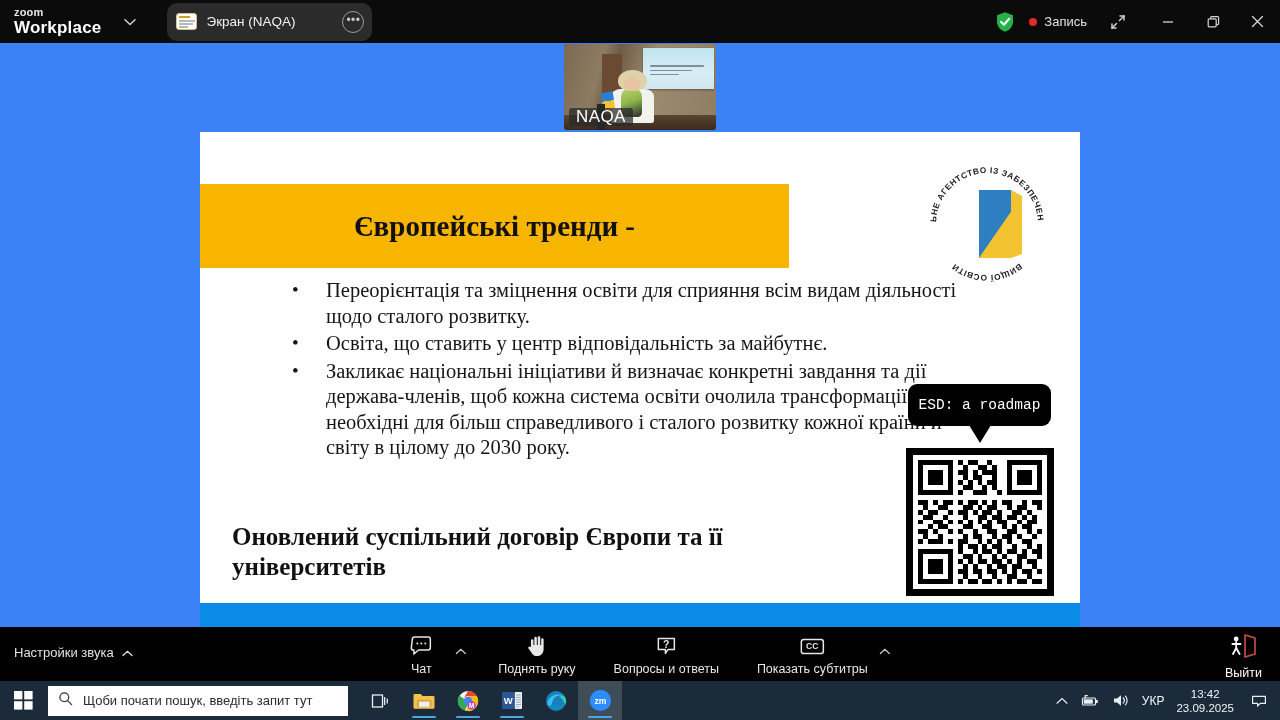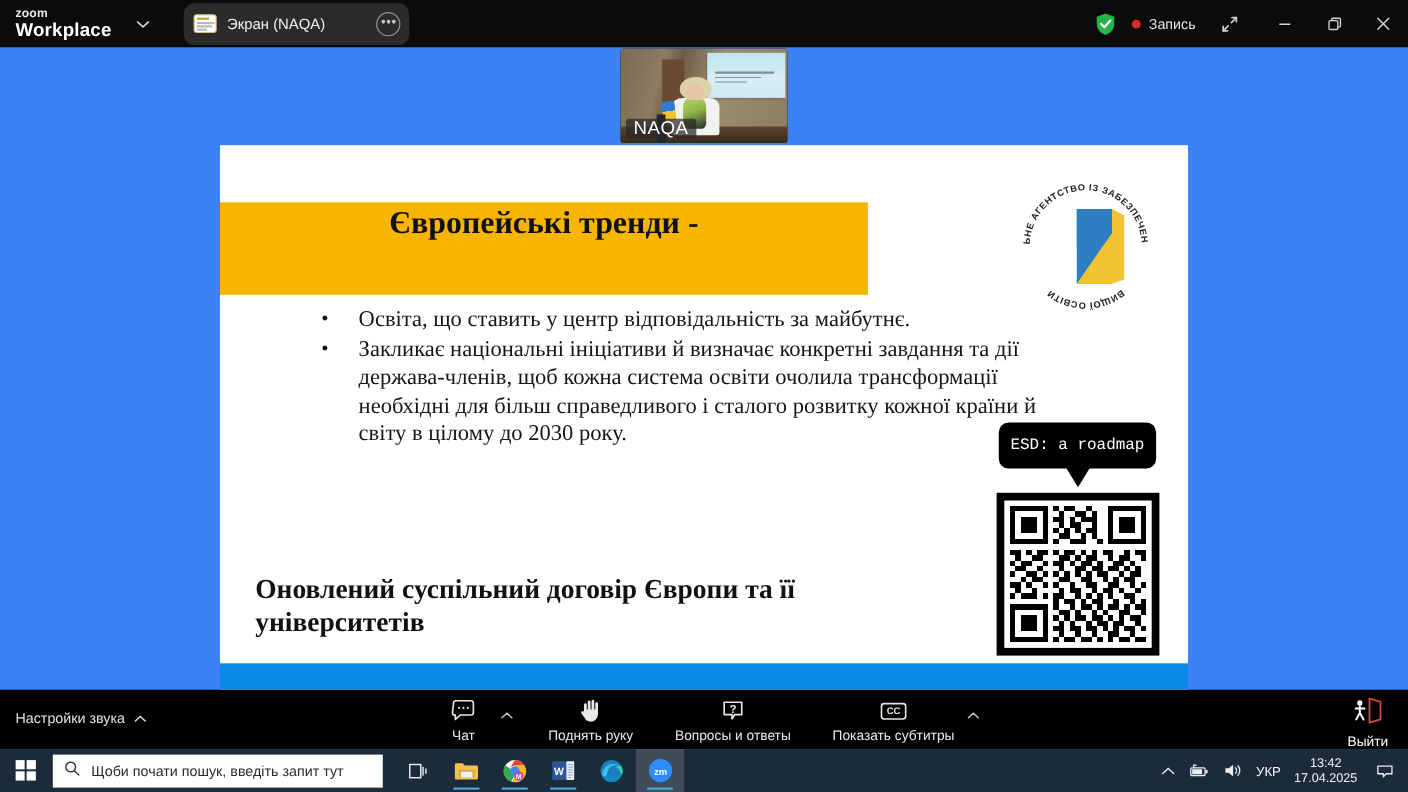--- a/index.html
+++ b/index.html
@@ -99,21 +99,21 @@
   }
 
   
   .slide {
     position:absolute; left:200px; top:132px; width:880px; height:495px;
     background:#ffffff; overflow:hidden;
   }
   .slide-title-band {
     position:absolute; left:0; top:52px; width:589px; height:84px;
     background:#F7B500; display:flex; flex-direction:column;
-    align-items:center; justify-content:space-between;
+    align-items:center; justify-content:center;
   }
   .slide-title-band .t {
     font-family:"Liberation Serif", serif; font-weight:700; color:#111;
     font-size:29px; line-height:38px; text-align:center; white-space:nowrap;
   }
   .naqa-logo { position:absolute; left:717px; top:22px; width:140px; height:140px; }
   .bullets {
     position:absolute; left:78px; top:146px; width:680px;
     font-family:"Liberation Serif", serif; color:#151515;
   }
@@ -303,20 +303,21 @@
         <polygon points="62,36 82,36 62,74" fill="#2E7FC2"></polygon>
         <polygon points="62,36 94,56 94,104 62,104" fill="#2E7FC2"></polygon>
         <polygon points="94,56 94,104 62,104" fill="#F2C230"></polygon>
         <polygon points="62,36 94,36 94,58 62,104" fill="#2E7FC2"></polygon>
         <polygon points="94,58 94,104 62,104" fill="#F2C230"></polygon>
         <polygon points="94,36 105,42 105,100 94,104" fill="#F2C230"></polygon>
       </svg>
     </div>
 
     <ul class="bullets">
+      <li>Переорієнтація та зміцнення освіти для сприяння всім видам діяльності щодо сталого розвитку.</li>
       <li>Освіта, що ставить у центр відповідальність за майбутнє.</li>
       <li>Закликає національні ініціативи й визначає конкретні завдання та дії держава-членів, щоб кожна система освіти очолила трансформації необхідні для більш справедливого і сталого розвитку кожної країни й світу в цілому до 2030 року.</li>
     </ul>
 
     <div class="slide-footer">Оновлений суспільний договір Європи та її університетів</div>
 
     <div class="qr-wrap">
       <div class="callout">
         <span class="ctext">ESD: a roadmap</span>
       </div>
@@ -682,21 +683,21 @@
       <span class="tray-ico">
         <svg width="18" height="15" viewBox="0 0 18 15" fill="none" stroke="#e9eef3" stroke-width="1.2">
           <path d="M2 5.4 H5 L9 2.2 V12.8 L5 9.6 H2 Z" fill="#e9eef3" stroke="none"></path>
           <path d="M11.2 5 a3.6 3.6 0 0 1 0 5" stroke-linecap="round"></path>
           <path d="M13.4 3.1 a6.6 6.6 0 0 1 0 8.8" stroke-linecap="round"></path>
         </svg>
       </span>
       <span style="font-size:12px;color:#f0f4f8;">УКР</span>
       <span class="clock">
         <span style="display:block;">13:42</span>
-        <span style="display:block;">17.04.2025</span>
+        <span style="display:block;">23.09.2025</span>
       </span>
       <span class="notif">
         <svg width="16" height="14" viewBox="0 0 16 14" fill="none" stroke="#e9eef3" stroke-width="1.2">
           <path d="M1.6 2.4 h12.8 v7 H9.2 L6.6 12.2 V9.4 H1.6 Z" stroke-linejoin="round"></path>
         </svg>
       </span>
     </div>
   </div>
 
 </div>

